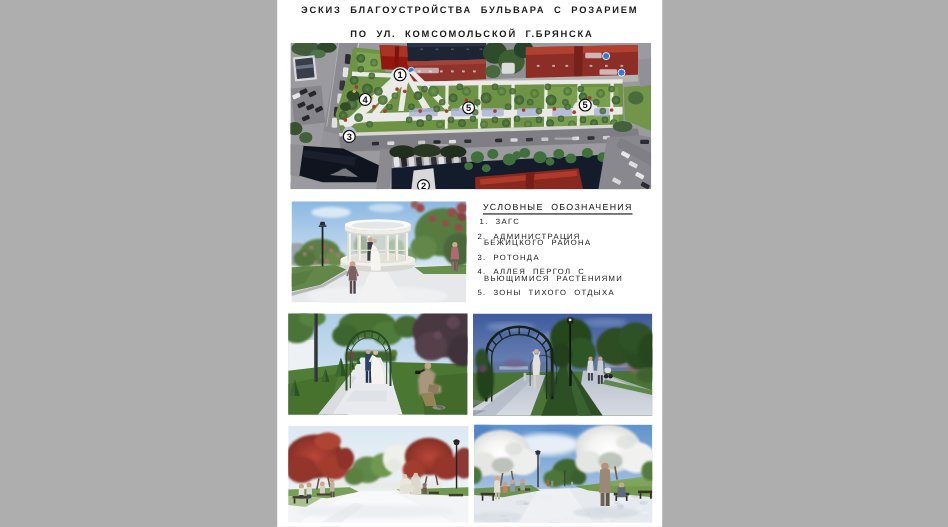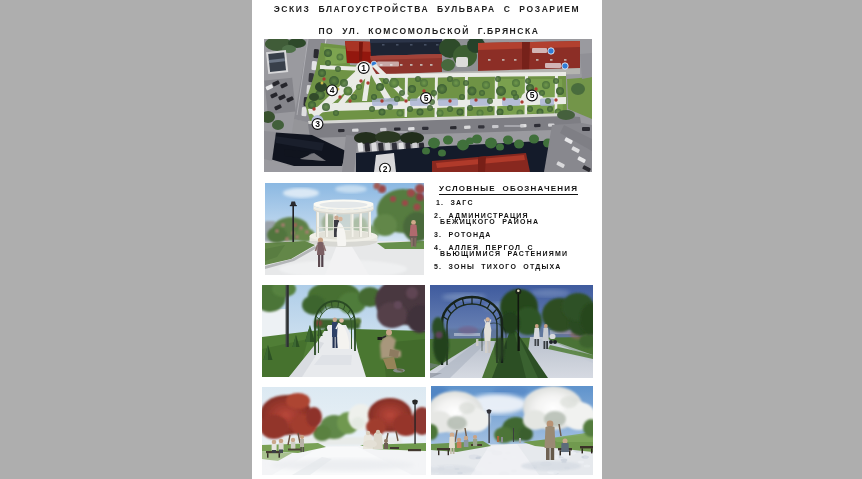--- a/index.html
+++ b/index.html
@@ -2,21 +2,21 @@
 <html><head>
 <meta charset="utf-8">
 <style>
   html,body{margin:0;padding:0;}
   body{width:862px;height:479px;overflow:hidden;background:#aeaeae;
        font-family:"Liberation Sans", sans-serif;}
   .page{position:relative;width:746px;height:479px;background:#aeaeae;}
   .sheet{position:absolute;left:252px;top:0;width:350px;height:479px;background:#ffffff;}
   .title{position:absolute;left:252px;width:350px;text-align:center;color:#1c1c1c;
          font-weight:bold;font-size:8.5px;letter-spacing:1.6px;white-space:nowrap;}
-  .leg{position:absolute;color:#111;font-weight:bold;font-size:7px;letter-spacing:1.2px;white-space:nowrap;}
+  .leg{position:absolute;color:#111;font-weight:normal;font-size:7px;letter-spacing:1.2px;white-space:nowrap;}
   .abs{position:absolute;}
 </style>
 </head>
 <body>
 <div class="page">
   <div class="sheet"></div>
   <div class="title" style="top:3.7px;">ЭСКИЗ&nbsp; БЛАГОУСТРОЙСТВА&nbsp; БУЛЬВАРА&nbsp; С&nbsp; РОЗАРИЕМ</div>
   <div class="title" style="top:26.2px;text-indent:4px;">ПО&nbsp; УЛ.&nbsp; КОМСОМОЛЬСКОЙ&nbsp; Г.БРЯНСКА</div>
 
   <div class="abs" style="left:264px;top:39px;"><svg width="328" height="133" viewBox="0 0 328 133">

